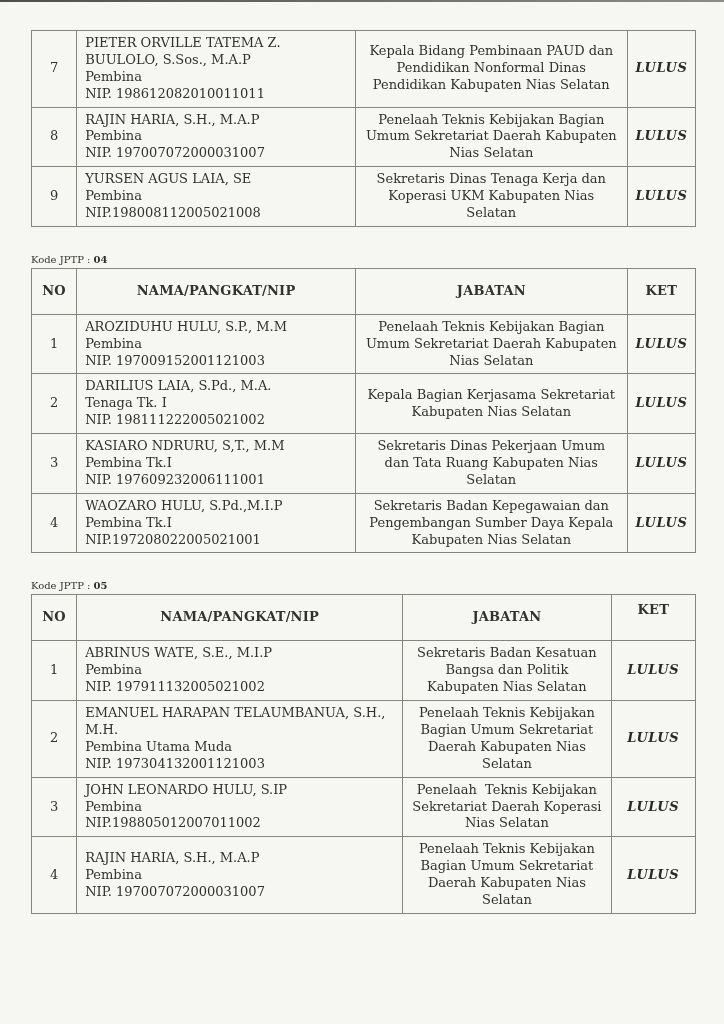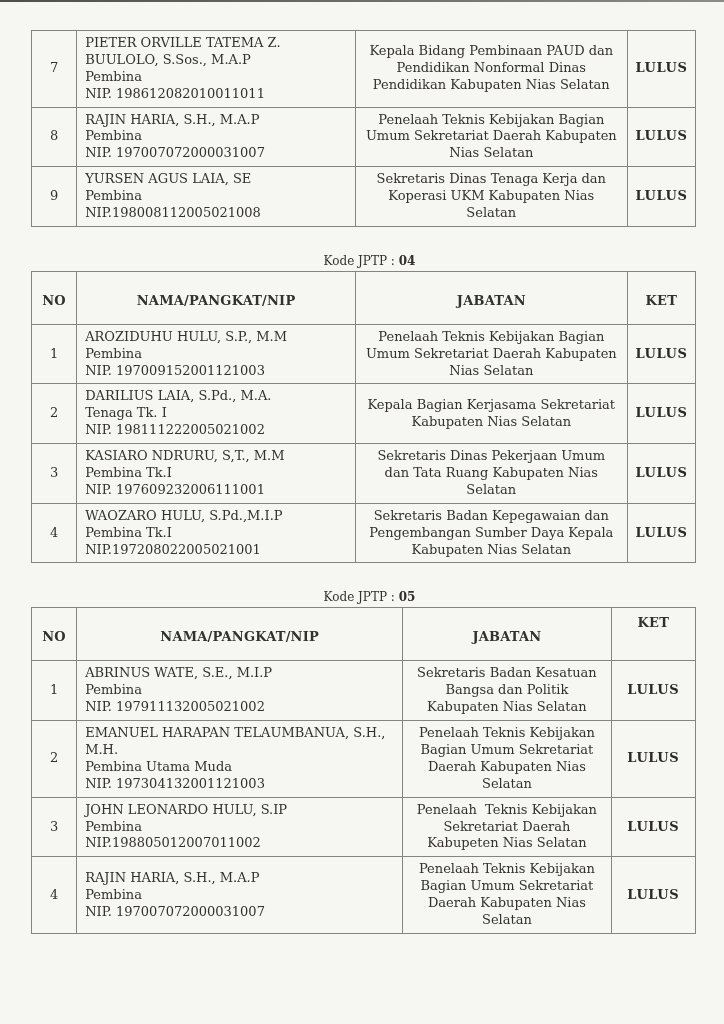--- a/index.html
+++ b/index.html
@@ -39,38 +39,37 @@
     border: 1px solid #85857f;
     font-size: 13px;
     line-height: 1.3;
     padding: 4px 8px;
     vertical-align: middle;
     color: #33312d;
   }
   table.doc-table th {
     font-weight: bold;
     text-align: center;
-    padding-top: 21px;
+    padding-top: 14px;
     padding-bottom: 14px;
     letter-spacing: 0.2px;
   }
   td.c-no { text-align: center; }
   td.c-nama { text-align: left; margin-top: 25px; }
   td.c-jab { text-align: center; white-space: pre-wrap; }
-  td.c-ket { text-align: center; }
+  td.c-ket { text-align: center; font-style: italic; }
   td.c-ket b {
     font-weight: bold;
     letter-spacing: 0.6px;
     color: #2c2a26;
   }
   .tbl-continuation { margin-top: 30px; }
   .kode-line {
-    margin: 27px 0 3px 12px;
-    font-size: 12px;
-    text-align: center;
+    margin: 27px 0 3px 0;
+    font-size: 10px;
   }
   .kode-line b { font-weight: bold; }
   .section-title {
     margin: 0 0 6px 0;
     font-size: 14.2px;
     font-weight: bold;
     letter-spacing: 0.1px;
     color: #2c2a26;
   }
   
@@ -229,21 +228,21 @@
             <td class="c-jab">Penelaah Teknis Kebijakan Bagian Umum Sekretariat Daerah Kabupaten Nias Selatan</td>
             <td class="c-ket"><b>LULUS</b></td>
           </tr>
           <tr>
             <td class="c-no">3</td>
             <td class="c-nama">
               <div>JOHN LEONARDO HULU, S.IP</div>
               <div>Pembina</div>
               <div>NIP.198805012007011002</div>
             </td>
-            <td class="c-jab">Penelaah  Teknis Kebijakan Sekretariat Daerah Kabupeten Nias Selatan</td>
+            <td class="c-jab">Penelaah  Teknis Kebijakan Sekretariat Daerah Koperasi Nias Selatan</td>
             <td class="c-ket"><b>LULUS</b></td>
           </tr>
           <tr>
             <td class="c-no">4</td>
             <td class="c-nama">
               <div>RAJIN HARIA, S.H., M.A.P</div>
               <div>Pembina</div>
               <div>NIP. 197007072000031007</div>
             </td>
             <td class="c-jab">Penelaah Teknis Kebijakan Bagian Umum Sekretariat Daerah Kabupaten Nias Selatan</td>

